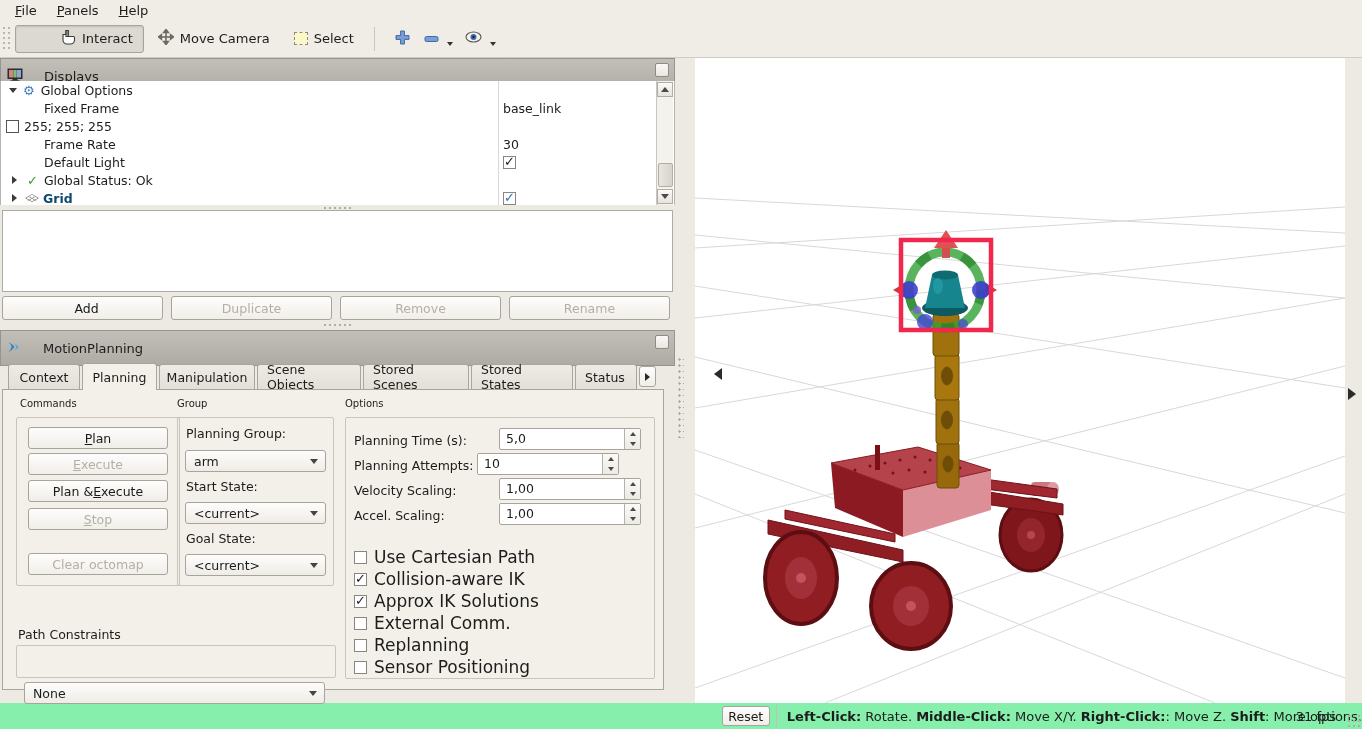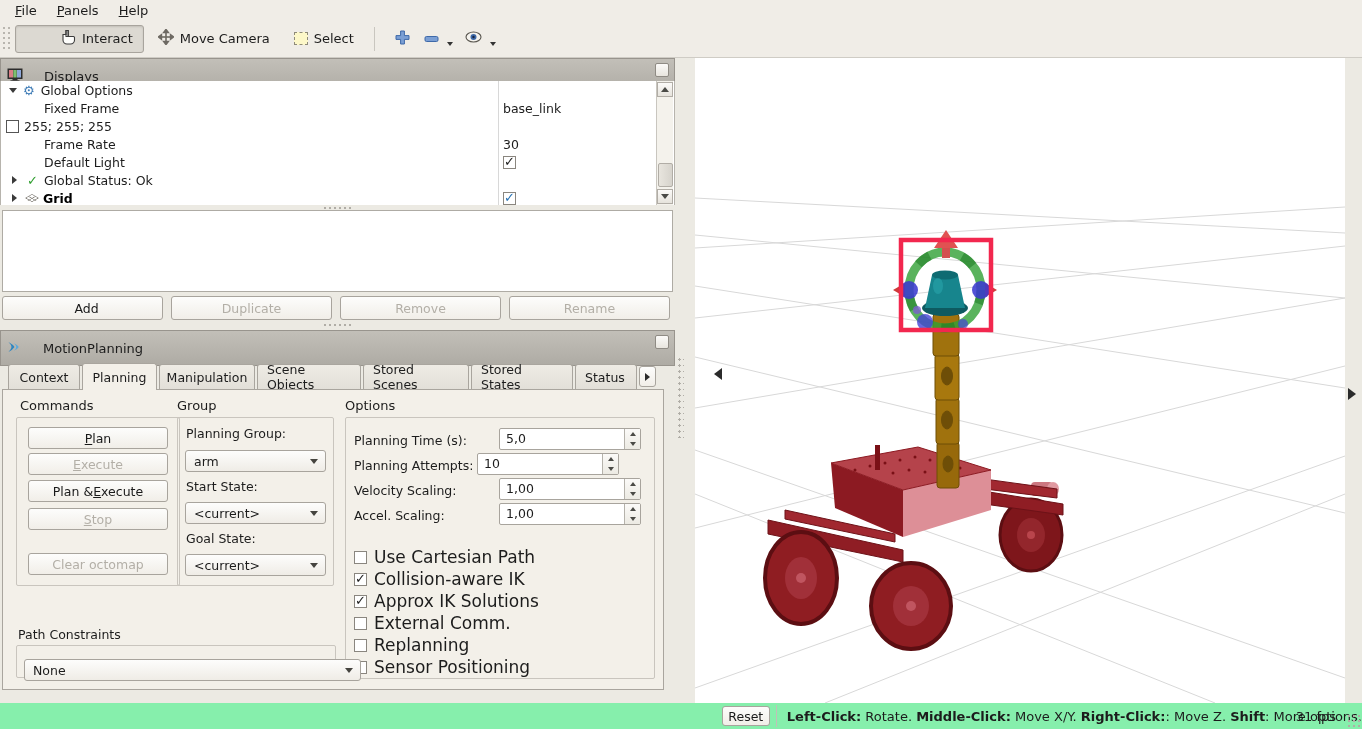--- a/index.html
+++ b/index.html
@@ -30,39 +30,39 @@
   .exp-right { width:0; height:0; border:4px solid transparent; border-left:5px solid #3a3a3a; margin-left:3px; }
   .gear { color:#3f7cb6; font-size:13px; line-height:1; }
   .greencheck { color:#2e9e2e; font-weight:bold; font-size:13px; line-height:1; }
   .grid-ico { width:10px; height:10px; border:1px solid #8a8781; position:relative; transform:rotateX(55deg) rotateZ(45deg); }
   .grid-ico::before { content:""; position:absolute; left:4px; top:0; width:1px; height:10px; background:#8a8781; }
   .grid-ico::after  { content:""; position:absolute; top:4px; left:0; height:1px; width:10px; background:#8a8781; }
   .cb { width:13px; height:13px; border:1px solid #8a867f; background:#fff; position:relative; flex:none; }
   .cb.on::after { content:"✓"; position:absolute; left:0; top:-3px; font-size:13px; font-weight:bold; color:#1d1d1d; }
   .cb.on.blue::after { color:#2873b4; }
   .swatch { width:13px; height:13px; border:1px solid #555; background:#fff; }
-  .link { color:#000000; font-weight:bold; }
+  .link { color:#0c4a6e; font-weight:bold; }
 
   .scrollbar { position:absolute; width:17px; background:#f4f2ec; border-left:1px solid #c9c6bf; }
   .sb-btn { width:16px; height:15px; background:linear-gradient(#fbfaf8,#e6e3dc); border:1px solid #b1ada6; display:flex; align-items:center; justify-content:center; }
   .sb-up::after { content:""; border:4px solid transparent; border-bottom:5px solid #4a4a46; margin-top:-4px; }
   .sb-dn::after { content:""; border:4px solid transparent; border-top:5px solid #4a4a46; margin-top:4px; }
   .sb-thumb { position:absolute; left:1px; width:15px; background:linear-gradient(90deg,#e8e5de,#d6d3cc); border:1px solid #b1ada6; border-radius:2px; }
 
   .splitter-dots-h { height:5px; background:radial-gradient(circle at 2px 2px,#b0ada6 1px,transparent 1.3px); background-size:5px 5px; width:28px; }
 
   .btn { border:1px solid #a8a49d; border-radius:3px; background:linear-gradient(#fdfdfc,#f1eee8); font-size:12.5px; color:#1a1a1a; display:flex; align-items:center; justify-content:center; }
   .btn.dis { color:#b3afa7; }
 
   
   .tab { position:absolute; top:364px; height:25px; border:1px solid #a9a59e; border-bottom:none; border-radius:3px 3px 0 0; background:linear-gradient(#eeebe4,#e2dfd8); display:flex; align-items:center; justify-content:center; font-size:12.5px; padding:0 9px; z-index:1; }
   .tab.active { top:363px; height:27px; background:#f3f0e9; z-index:3; }
   .tabpane { border:1px solid #a9a59e; background:#f3f0e9; z-index:2; }
   .gbox { position:absolute; border:1px solid #c9c5be; border-radius:2px; }
-  .seclabel { font-size:13px; }
+  .seclabel { font-size:10px; }
   .fieldlabel { font-size:12.5px; }
 
   .combo { position:absolute; border:1px solid #a8a49d; border-radius:3px; background:linear-gradient(#fdfdfc,#efece6); display:flex; align-items:center; padding:0 8px; font-size:12.5px; }
   .combo .arr { position:absolute; right:7px; top:50%; margin-top:-2px; width:0; height:0; border:4px solid transparent; border-top:5px solid #45443f; }
 
   .spin { position:absolute; border:1px solid #a8a49d; background:#fff; display:flex; border-radius:2px; }
   .spin .val { flex:1; padding:2px 6px; font-size:12.5px; }
   .spin .arrows { width:16px; border-left:1px solid #b5b2ab; display:flex; flex-direction:column; background:linear-gradient(#fbfaf8,#eceae3); }
   .spin .arrows div { flex:1; display:flex; align-items:center; justify-content:center; }
   .sp-up::after { content:""; border:3.5px solid transparent; border-bottom:4.5px solid #4a4a46; margin-top:-3px; }
@@ -356,21 +356,21 @@
   <span class="cb"></span>
   <span>Replanning</span>
 </div>
 <div class="abs ckrow" style="left:354px; top:657px; z-index:5;">
   <span class="cb"></span>
   <span>Sensor Positioning</span>
 </div>
 
 <div class="abs fieldlabel" style="left:18px; top:627px; z-index:5;">Path Constraints</div>
 <div class="abs gbox" style="left:16px; top:645px; width:320px; height:33px; z-index:4;"></div>
-<div class="abs combo" style="left:24px; top:659px; width:337px; height:22px; z-index:5;">
+<div class="abs combo" style="left:24px; top:682px; width:301px; height:22px; z-index:5;">
   <span>None</span>
   <span class="arr"></span>
 </div>
 
 <div class="abs" style="left:675px; top:58px; width:20px; height:645px; background:#eceae3;">
   <div class="vgrip" style="position:absolute; left:3px; top:300px;"></div>
 </div>
 
 <div class="abs" style="left:695px; top:58px; width:650px; height:645px; background:#ffffff; overflow:hidden;">
   <svg width="650" height="645" viewBox="0 0 650 645">

